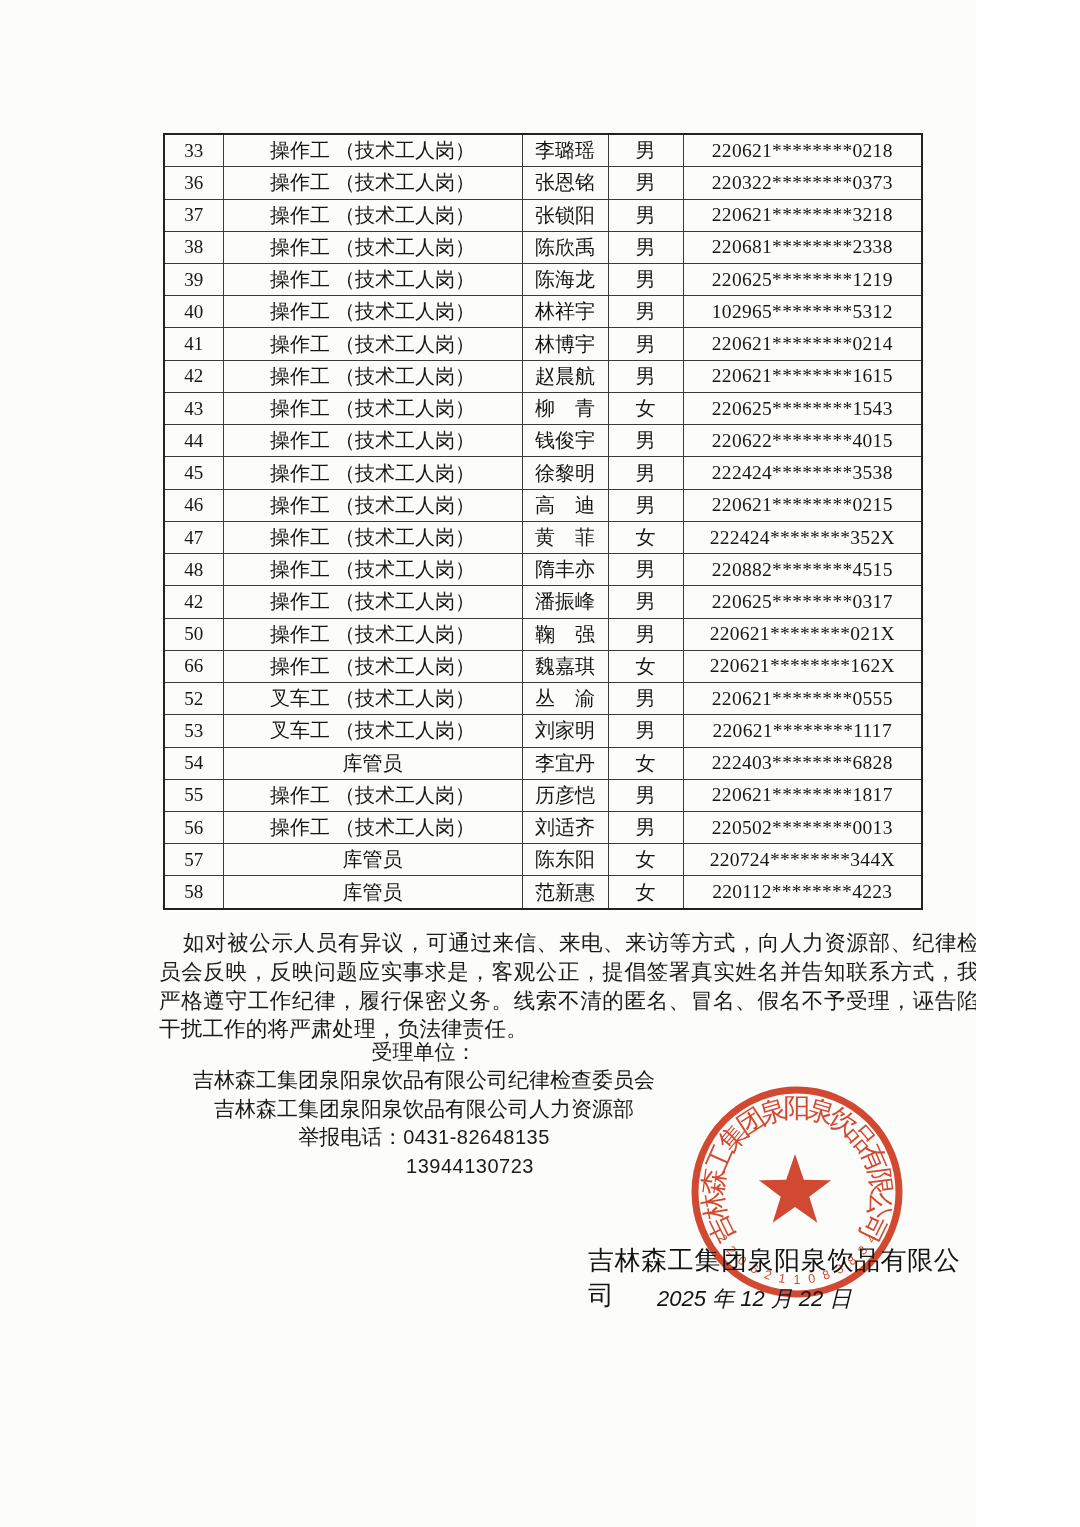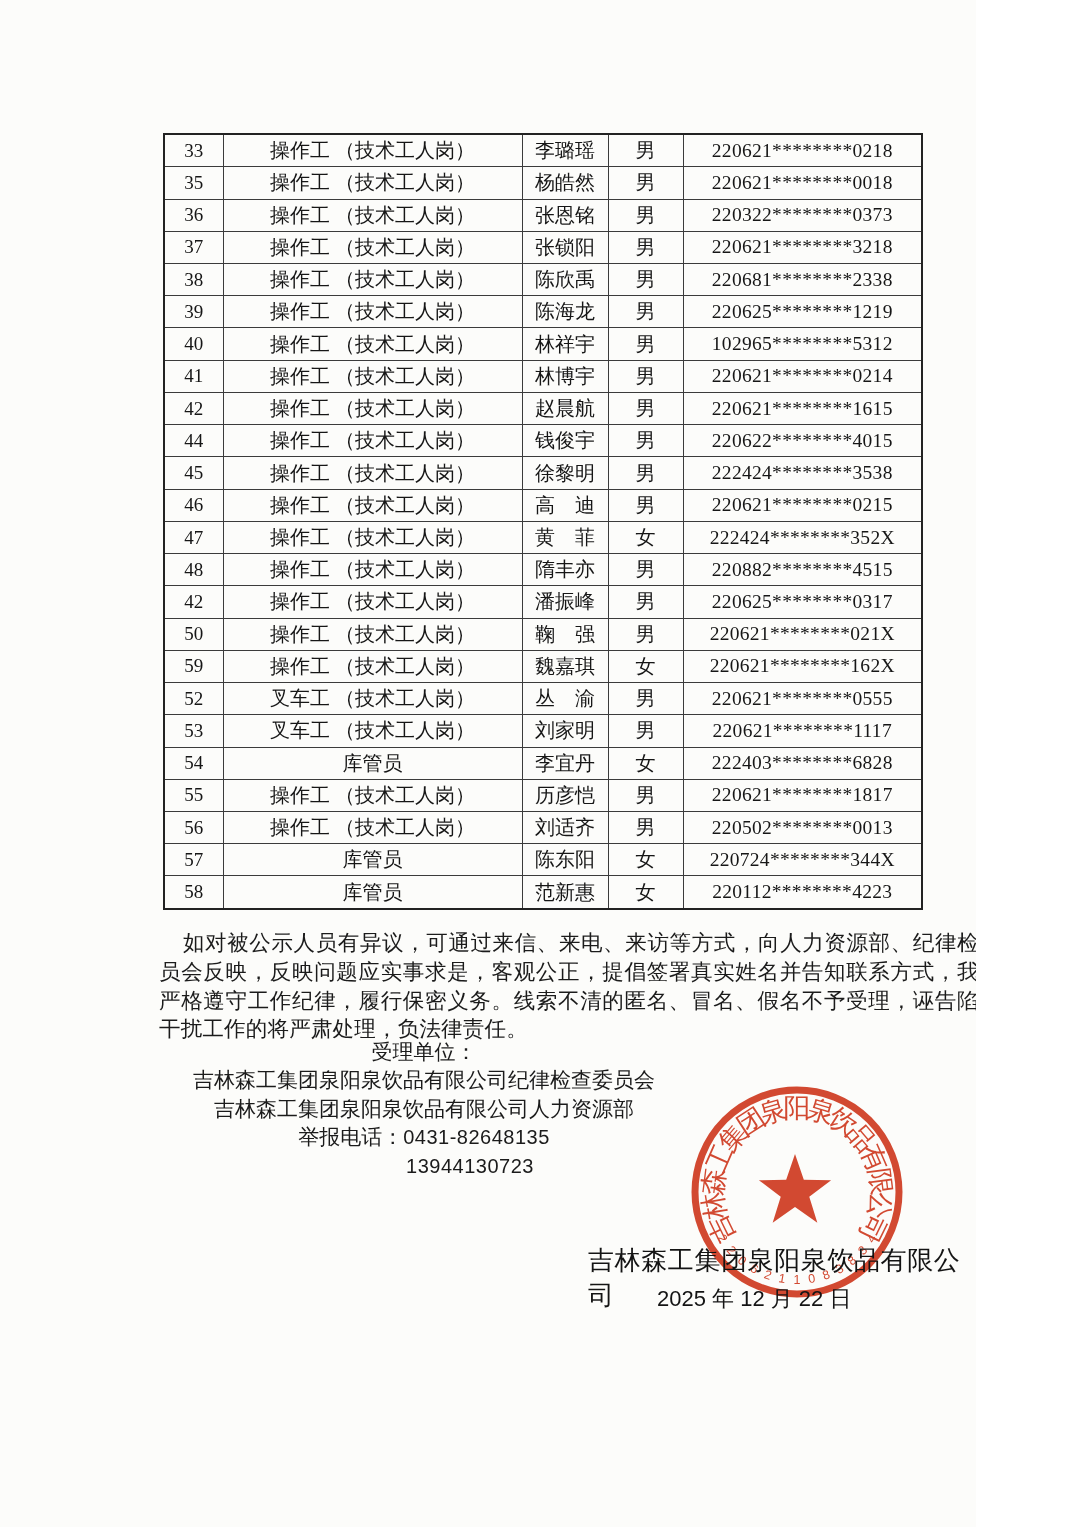--- a/index.html
+++ b/index.html
@@ -63,20 +63,21 @@
   }
   
   .sig-company{
     position:absolute;left:588px;top:1243px;
     font-size:26px;letter-spacing:0.6px;color:#141414;
   }
   .sig-date{
     position:absolute;left:657px;top:1284px;
     font-size:22px;color:#141414;
     font-family:"Liberation Sans","DejaVu Sans",sans-serif;
+    font-style:italic;
   }
 </style>
 </head>
 <body>
 
 <div class="page">
 
   <table class="roster">
     <colgroup>
       <col style="width:59px">
@@ -87,27 +88,20 @@
     </colgroup>
     <tbody id="roster-body">
         <tr>
           <td>33</td>
           <td>操作工 （技术工人岗）</td>
           <td>李璐瑶</td>
           <td>男</td>
           <td>220621********0218</td>
         </tr>
         <tr>
-          <td>35</td>
-          <td>操作工 （技术工人岗）</td>
-          <td>杨皓然</td>
-          <td>男</td>
-          <td>220621********0018</td>
-        </tr>
-        <tr>
           <td>36</td>
           <td>操作工 （技术工人岗）</td>
           <td>张恩铭</td>
           <td>男</td>
           <td>220322********0373</td>
         </tr>
         <tr>
           <td>37</td>
           <td>操作工 （技术工人岗）</td>
           <td>张锁阳</td>
@@ -143,20 +137,27 @@
           <td>220621********0214</td>
         </tr>
         <tr>
           <td>42</td>
           <td>操作工 （技术工人岗）</td>
           <td>赵晨航</td>
           <td>男</td>
           <td>220621********1615</td>
         </tr>
         <tr>
+          <td>43</td>
+          <td>操作工 （技术工人岗）</td>
+          <td>柳　青</td>
+          <td>女</td>
+          <td>220625********1543</td>
+        </tr>
+        <tr>
           <td>44</td>
           <td>操作工 （技术工人岗）</td>
           <td>钱俊宇</td>
           <td>男</td>
           <td>220622********4015</td>
         </tr>
         <tr>
           <td>45</td>
           <td>操作工 （技术工人岗）</td>
           <td>徐黎明</td>
@@ -192,21 +193,21 @@
           <td>220625********0317</td>
         </tr>
         <tr>
           <td>50</td>
           <td>操作工 （技术工人岗）</td>
           <td>鞠　强</td>
           <td>男</td>
           <td>220621********021X</td>
         </tr>
         <tr>
-          <td>59</td>
+          <td>66</td>
           <td>操作工 （技术工人岗）</td>
           <td>魏嘉琪</td>
           <td>女</td>
           <td>220621********162X</td>
         </tr>
         <tr>
           <td>52</td>
           <td>叉车工 （技术工人岗）</td>
           <td>丛　渝</td>
           <td>男</td>

